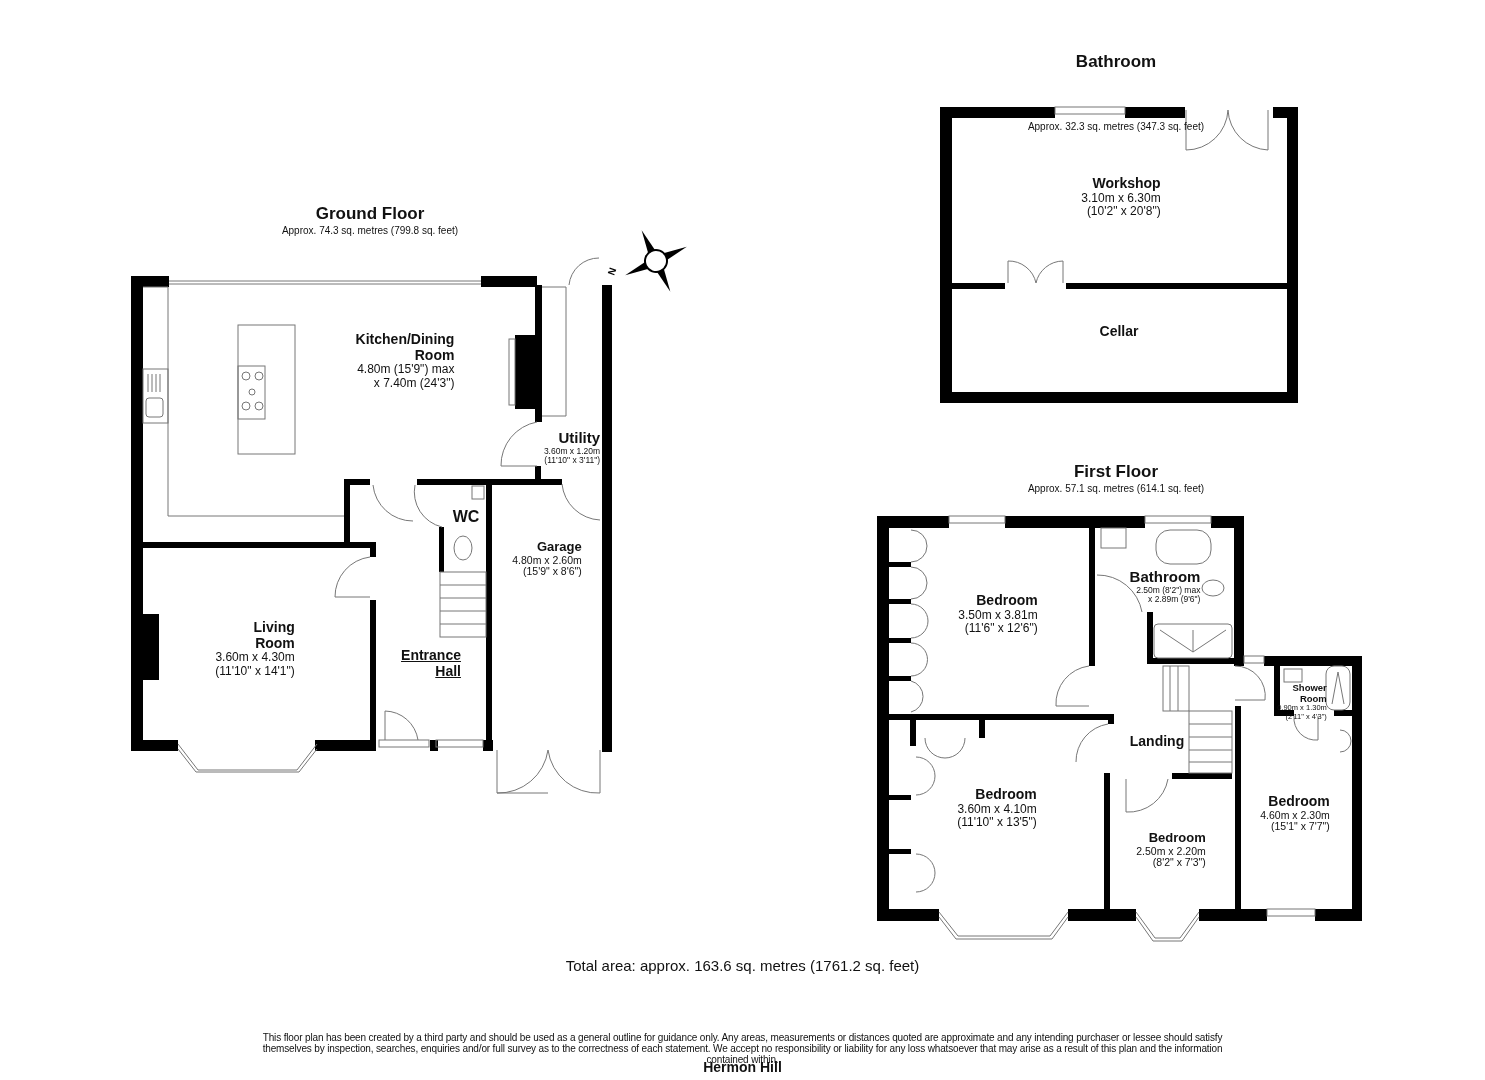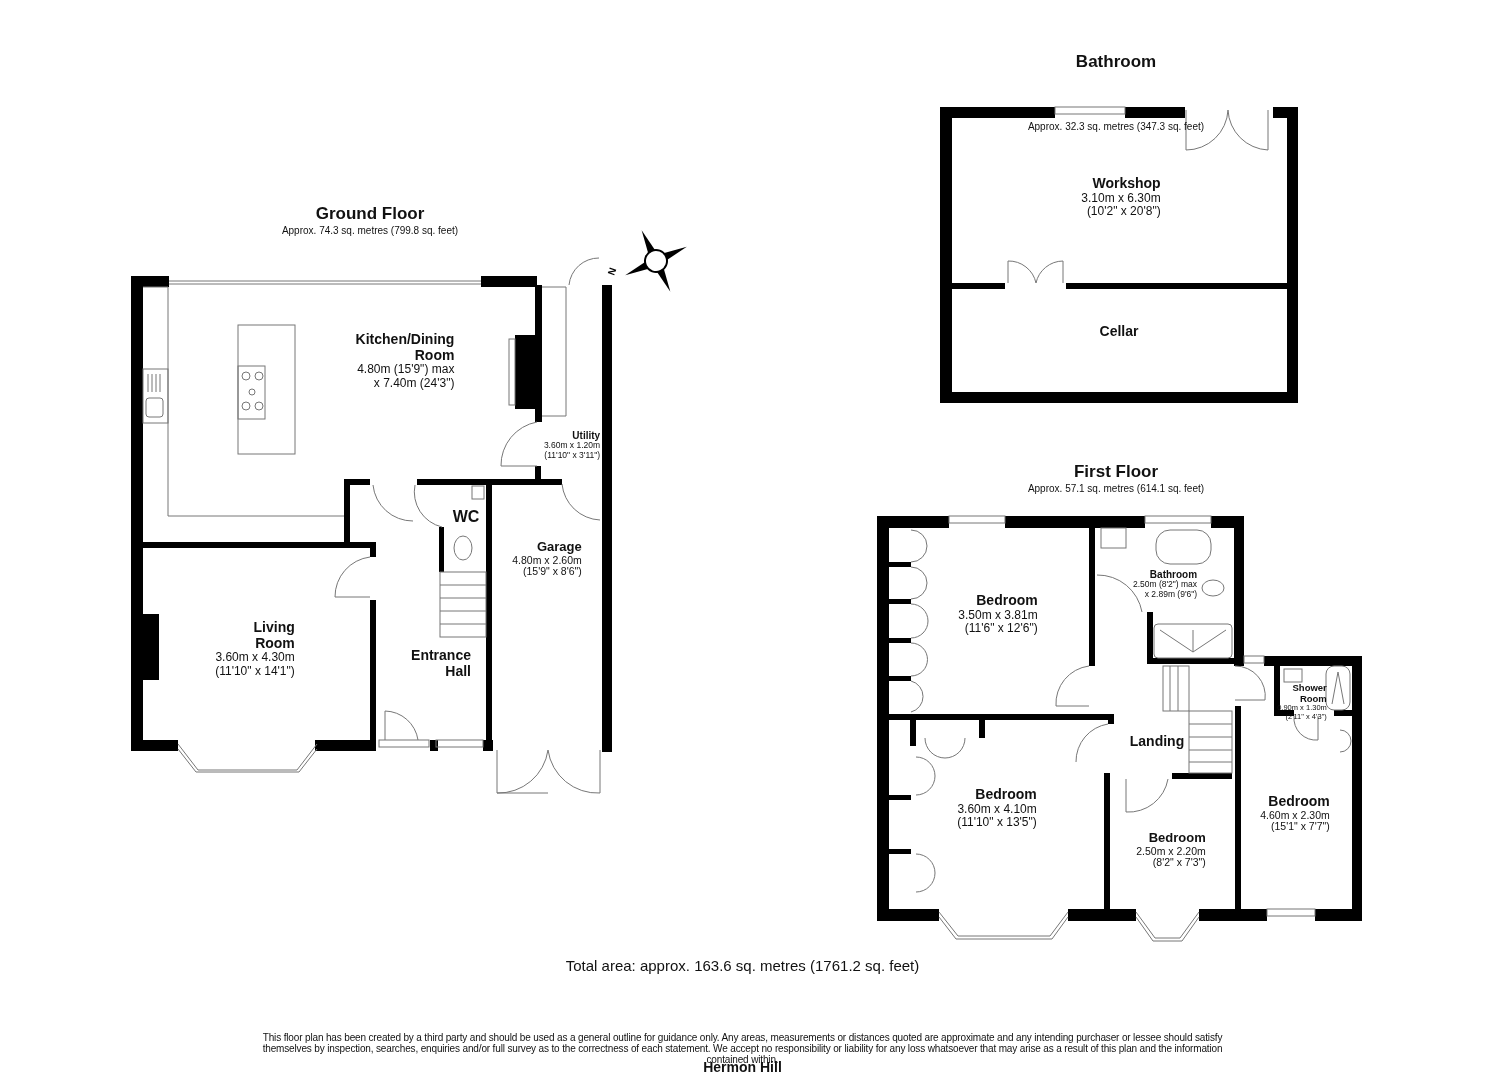--- a/index.html
+++ b/index.html
@@ -3,21 +3,21 @@
 <meta charset="utf-8">
 <style>
   html, body { margin: 0; padding: 0; background: #ffffff; }
   body { width: 1485px; height: 1080px; position: relative; overflow: hidden;
          font-family: "Liberation Sans", sans-serif; color: #111; }
   .floor-title { position: absolute; text-align: center; font-weight: bold; font-size: 17px; line-height: 18px; }
   .floor-area { position: absolute; text-align: center; font-size: 10px; line-height: 12px; }
   .lbl { position: absolute; text-align: right; line-height: 1.12; white-space: nowrap; transform: translateX(-50%); }
   .lbl .n { font-weight: bold; font-size: 14px; display: block; }
   .lbl .d { font-size: 12px; display: block; }
-  .lbl.small .n { font-size: 10px; }
+  .lbl.small .n { font-size: 15px; }
   .lbl.small .d { font-size: 8.5px; }
   .lbl.tiny .n { font-size: 9.5px; }
   .lbl.tiny .d { font-size: 7.5px; }
   svg.plan { position: absolute; left: 0; top: 0; }
   .footer-total { position: absolute; left: 0; width: 1485px; top: 957px; text-align: center; font-size: 15px; }
   .disclaimer { position: absolute; left: 250px; width: 985px; top: 1032px; text-align: center; font-size: 10px; line-height: 11px; letter-spacing: -0.15px; }
   .credit { position: absolute; left: 0; width: 1485px; top: 1029px; text-align: center; font-size: 10px; line-height: 12px; }
   .property { position: absolute; left: 0; width: 1485px; top: 1059px; text-align: center; font-size: 14px; font-weight: bold; }
 </style>
 </head>
@@ -274,21 +274,21 @@
   <span class="n" style="font-size:13px">Garage</span>
   <span class="d" style="font-size:10.5px">4.80m x 2.60m</span>
   <span class="d" style="font-size:10.5px">(15'9" x 8'6")</span>
 </div>
 <div class="lbl" style="left:255px;top:620px;">
   <span class="n">Living</span>
   <span class="n">Room</span>
   <span class="d">3.60m x 4.30m</span>
   <span class="d">(11'10" x 14'1")</span>
 </div>
-<div class="lbl" style="left:441px;top:648px;">
+<div class="lbl" style="left:431px;top:648px;text-decoration:underline;">
   <span class="n">Entrance</span>
   <span class="n">Hall</span>
 </div>
 
 <div class="lbl" style="left:1121px;top:176px;">
   <span class="n">Workshop</span>
   <span class="d">3.10m x 6.30m</span>
   <span class="d">(10'2" x 20'8")</span>
 </div>
 <div class="lbl" style="left:1119px;top:324px;">

